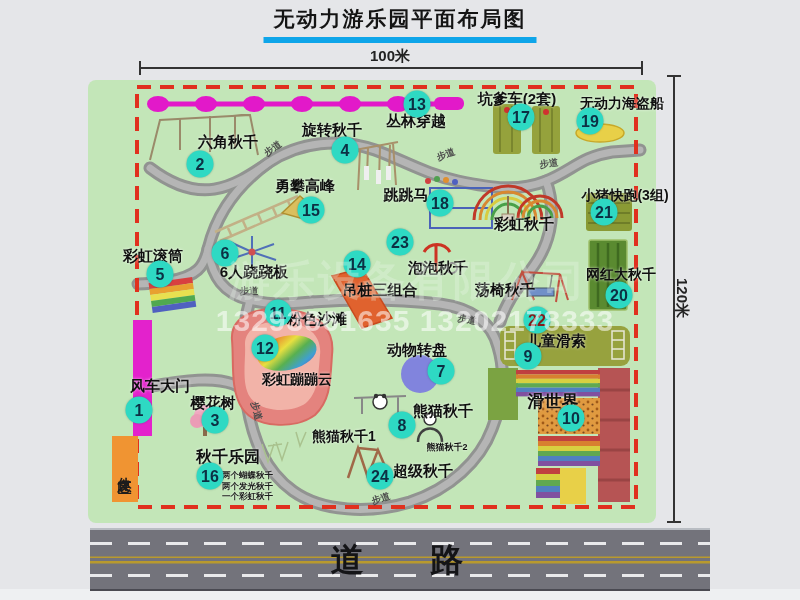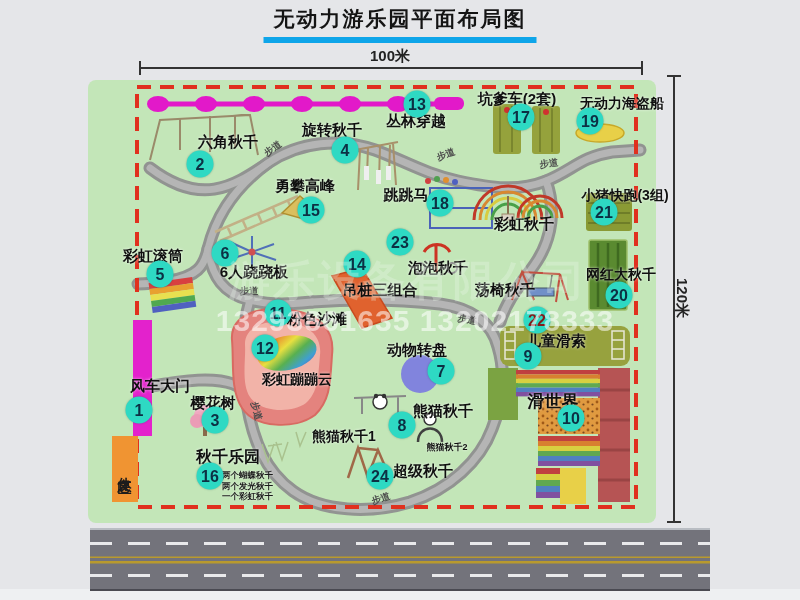--- a/index.html
+++ b/index.html
@@ -371,16 +371,17 @@
       <div class="path-label" style="left: 249px; top: 291px; transform: translate(-50%, -50%) rotate(0deg);">步道</div>
       <div class="path-label" style="left: 467px; top: 320px; transform: translate(-50%, -50%) rotate(10deg);">步道</div>
       <div class="path-label" style="left: 256px; top: 411px; transform: translate(-50%, -50%) rotate(75deg);">步道</div>
       <div class="path-label" style="left: 381px; top: 499px; transform: translate(-50%, -50%) rotate(-18deg);">步道</div>
     </div>
 
   <div id="road">
     <div class="lane-dash" id="lane-top"></div>
     <div id="center-yellow"></div>
     <div class="lane-dash" id="lane-bottom"></div>
+    <div id="road-label">道    路</div>
   </div>
   <div id="bottom-strip"></div>
 
 </div>
 
 </body></html>

